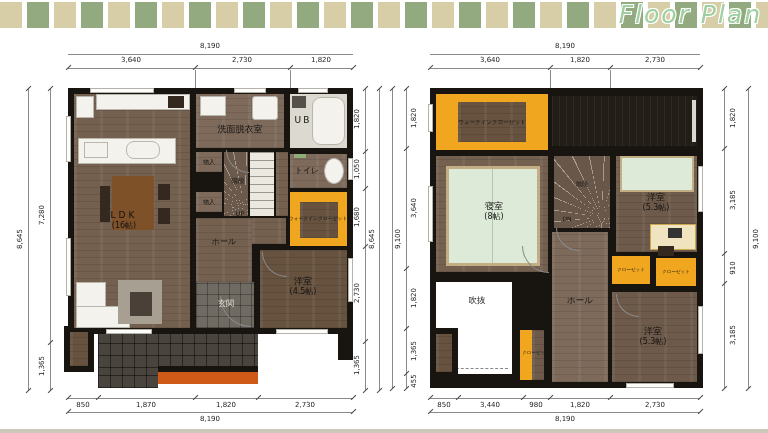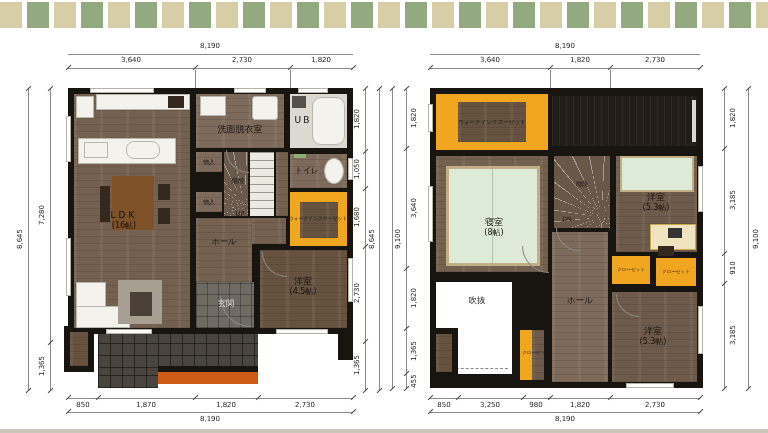--- a/index.html
+++ b/index.html
@@ -42,20 +42,21 @@
   .fp{position:absolute;right:6px;top:0px;font-size:25px;font-style:italic;color:#9ecf9f;
       letter-spacing:2px;text-shadow:1px 1px 0 #fff,-1px -1px 0 #fff,1px -1px 0 #fff,-1px 1px 0 #fff;}
   .bstrip{position:absolute;left:0;top:429px;width:768px;height:4px;background:#ccc7bb;}
 </style>
 </head>
 <body>
 
 <div id="app">
 
   <div class="band"></div>
+  <div class="fp">Floor Plan</div>
 
   <div class="a blk" style="left:68px;top:88px;width:285px;height:246px"></div>
   <div class="a blk" style="left:64px;top:326px;width:30px;height:46px"></div>
   <div class="a wood w-d" style="left:70px;top:332px;width:18px;height:34px"></div>
   <div class="a blk" style="left:338px;top:334px;width:15px;height:26px"></div>
 
   <div class="a ptile" style="left:98px;top:334px;width:160px;height:34px"></div>
   <div class="a ptile" style="left:98px;top:368px;width:60px;height:20px"></div>
   <div class="a blk" style="left:158px;top:366px;width:100px;height:6px"></div>
   <div class="a" style="left:158px;top:372px;width:100px;height:12px;background:#cf5a17"></div>
@@ -251,21 +252,21 @@
   <div class="win" style="left:428px;top:104px;width:5px;height:28px"></div>
   <div class="win" style="left:428px;top:186px;width:5px;height:56px"></div>
   <div class="win" style="left:698px;top:166px;width:5px;height:46px"></div>
   <div class="win" style="left:698px;top:306px;width:5px;height:48px"></div>
   <div class="win" style="left:626px;top:383px;width:48px;height:5px"></div>
   <div class="arc" style="left:522px;top:246px;width:26px;height:26px"></div>
   <div class="arc" style="left:616px;top:294px;width:22px;height:22px"></div>
   <div class="arc" style="left:556px;top:228px;width:22px;height:22px"></div>
 
   <div class="lbl" style="left:492px;top:122px;font-size:5.5px">ウォークインクローゼット</div>
-  <div class="lbl" style="left:494px;top:228px">
+  <div class="lbl" style="left:494px;top:212px">
     <div>寝室</div>
     <div style="font-size:8px">(8帖)</div>
   </div>
   <div class="lbl" style="left:582px;top:184px;font-size:6px">階段</div>
   <div class="lbl" style="left:567px;top:219px;font-size:6px">DN</div>
   <div class="lbl" style="left:656px;top:203px">
     <div>洋室</div>
     <div style="font-size:8px">(5.3帖)</div>
   </div>
   <div class="lbl" style="left:631px;top:270px;font-size:4.5px">クローゼット</div>
@@ -357,21 +358,21 @@
   <i class="tk" style="left:430px;top:394px"></i>
   <i class="tk" style="left:458px;top:394px"></i>
   <i class="tk" style="left:523px;top:394px"></i>
   <i class="tk" style="left:550px;top:394px"></i>
   <i class="tk" style="left:610px;top:394px"></i>
   <i class="tk" style="left:700px;top:394px"></i>
   <div class="hd" style="left:444px;top:405px">
       <span>850</span>
     </div>
   <div class="hd" style="left:490px;top:405px">
-      <span>3,250</span>
+      <span>3,440</span>
     </div>
   <div class="hd" style="left:536px;top:405px">
       <span>980</span>
     </div>
   <div class="hd" style="left:580px;top:405px">
       <span>1,820</span>
     </div>
   <div class="hd" style="left:655px;top:405px">
       <span>2,730</span>
     </div>

